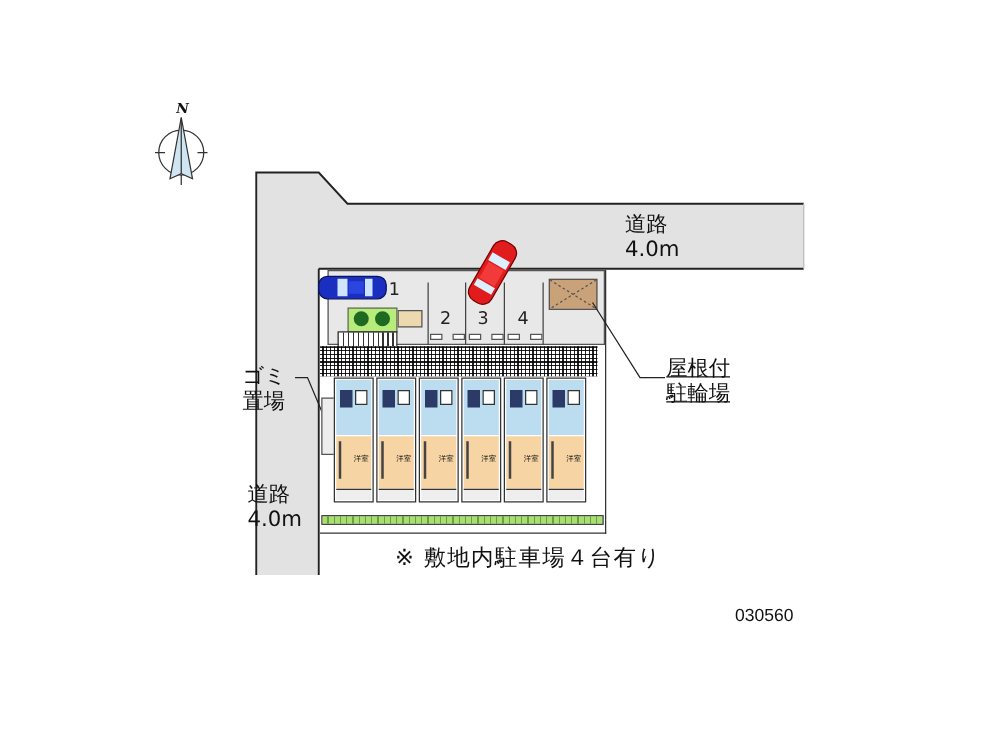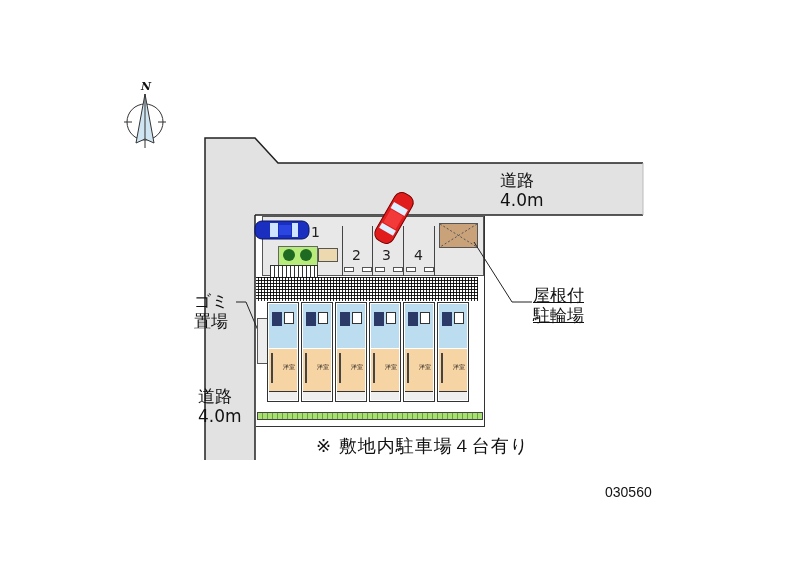--- a/index.html
+++ b/index.html
@@ -186,13 +186,13 @@
         <span>洋室</span>
       </div>
     <div class="chairs"></div>
       <div class="bal"></div>
   </div>
 </div>
 
 <div class="abs" style="left:257px;top:412px;width:224px;height:6px;background:repeating-linear-gradient(90deg,#a8e070 0 4px,#6aa040 4px 5px);border:1px solid #444;"></div>
 
 <div class="abs" style="left:316px;top:434px;font-size:18px;letter-spacing:1px;">※ 敷地内駐車場４台有り</div>
-<div class="abs" style="left:605px;top:484px;font-size:14px;font-family:'Liberation Sans',sans-serif;">030560</div>
+<div class="abs" style="left:588px;top:484px;font-size:14px;font-family:'Liberation Sans',sans-serif;">030560</div>
 
 </body></html>

